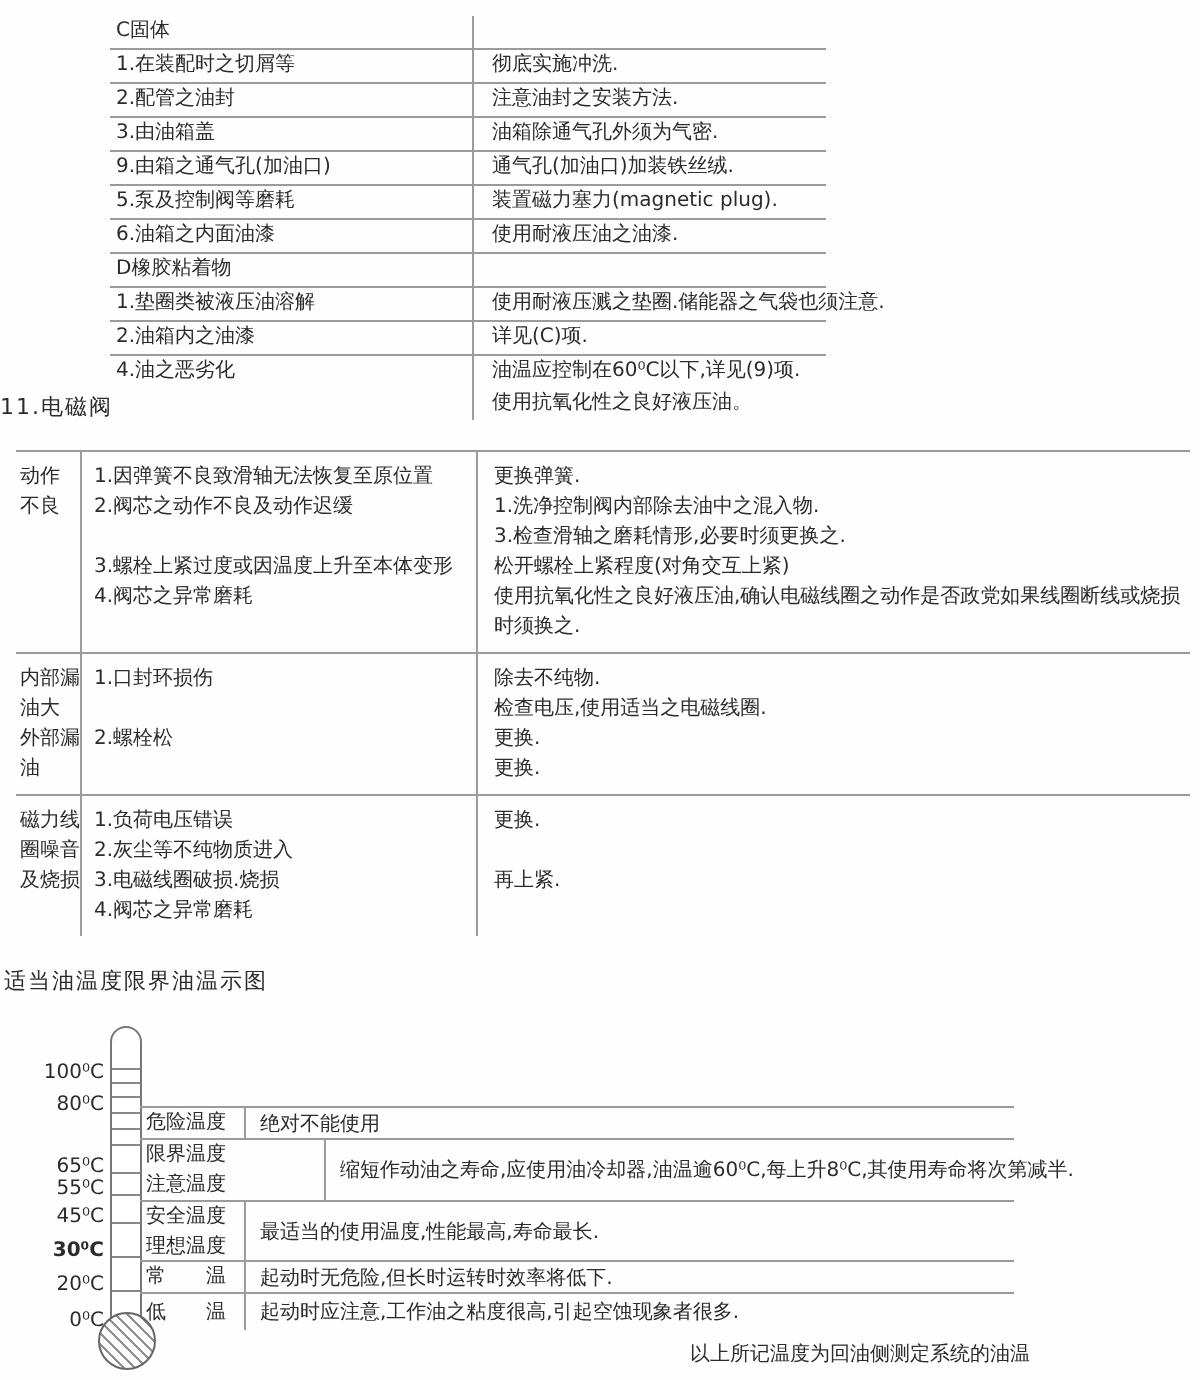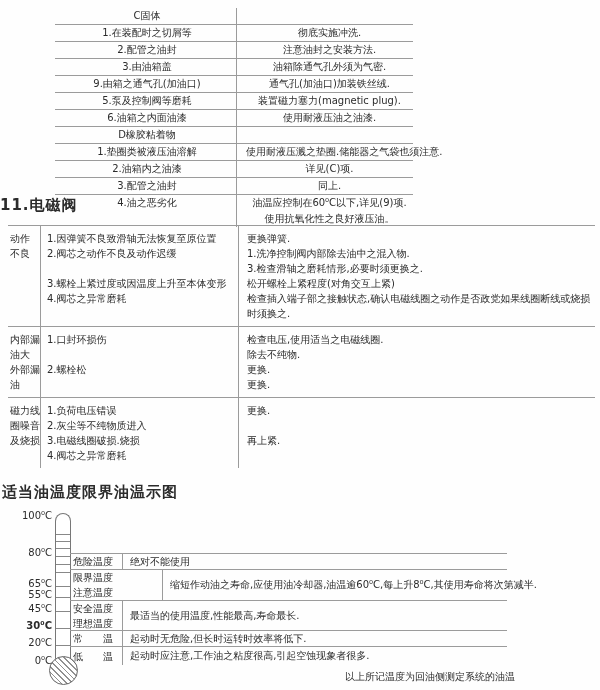--- a/index.html
+++ b/index.html
@@ -4,27 +4,27 @@
 <style>
   :root{ --line:#9b9b9b; --txt:#2b2b2b; }
   html,body{ margin:0; padding:0; background:#fff; }
   .page{
     position:relative; width:600px; height:690px; background:#fefefe;
     color:var(--txt); font-family:"DejaVu Sans","Liberation Sans",sans-serif;
     font-size:10px; overflow:hidden;
   }
   
   #defect-table{ position:absolute; left:55px; top:8px; width:358px; }
-  .dt-row{ display:grid; grid-template-columns:181px 1fr; border-bottom:1px solid var(--line);text-align:center; }
+  .dt-row{ display:grid; grid-template-columns:181px 1fr; border-bottom:1px solid var(--line); }
   .dt-row.last{ border-bottom:none; }
   .dt-left{ line-height:16px; min-height:16px; padding-left:3px; white-space:nowrap; }
   .dt-right{ border-left:1px solid var(--line); padding-left:9px; white-space:nowrap; }
   .dt-right .ln{ line-height:16px; min-height:16px; }
   
-  .h2{ position:absolute; font-size:15px; font-weight:bold; letter-spacing:1px; white-space:nowrap; }
+  .h2{ position:absolute; font-size:11px; font-weight:normal; letter-spacing:1px; white-space:nowrap; }
   #solenoid-table{ position:absolute; left:8px; top:225px; width:587px; }
   .sol-group{ display:grid; grid-template-columns:32px 198px 1fr; border-top:1px solid var(--line); }
   .sol-group > div{ padding-top:5px; padding-bottom:5px; }
   .sol-label{ padding-left:2px; }
   .sol-causes{ border-left:1px solid var(--line); padding-left:6px; }
   .sol-remedies{ border-left:1px solid var(--line); padding-left:8px; }
   .sol-line{ line-height:15px; min-height:15px; white-space:nowrap; }
   .sol-line.wrap{ white-space:normal; }
   
   #thermo-tube{
@@ -103,26 +103,20 @@
       <div class="dt-right">
           <div class="ln">使用耐液压溅之垫圈.储能器之气袋也须注意.</div>
         </div>
     </div>
     <div class="dt-row">
       <div class="dt-left">2.油箱内之油漆</div>
       <div class="dt-right">
           <div class="ln">详见(C)项.</div>
         </div>
     </div>
-    <div class="dt-row">
-      <div class="dt-left">3.配管之油封</div>
-      <div class="dt-right">
-          <div class="ln">同上.</div>
-        </div>
-    </div>
     <div class="dt-row last">
       <div class="dt-left">4.油之恶劣化</div>
       <div class="dt-right">
         <div class="ln">油温应控制在60⁰C以下,详见(9)项.</div>
         <div class="ln">使用抗氧化性之良好液压油。</div>
       </div>
     </div>
   </div>
 
   <div class="h2" style="left:0px; top:196px;">11.电磁阀</div>
@@ -139,39 +133,39 @@
         <div class="sol-line">2.阀芯之动作不良及动作迟缓</div>
         <div class="sol-line"></div>
         <div class="sol-line">3.螺栓上紧过度或因温度上升至本体变形</div>
         <div class="sol-line">4.阀芯之异常磨耗</div>
       </div>
       <div class="sol-remedies">
         <div class="sol-line">更换弹簧.</div>
         <div class="sol-line">1.洗净控制阀内部除去油中之混入物.</div>
         <div class="sol-line">3.检查滑轴之磨耗情形,必要时须更换之.</div>
         <div class="sol-line">松开螺栓上紧程度(对角交互上紧)</div>
-        <div class="sol-line wrap">检查插入端子部之接触状态,确认电磁线圈之动作是否政党如果线圈断线或烧损时须换之.</div>
+        <div class="sol-line wrap">使用抗氧化性之良好液压油,确认电磁线圈之动作是否政党如果线圈断线或烧损时须换之.</div>
       </div>
     </div>
 
     <div class="sol-group">
       <div class="sol-label">
         <div class="sol-line">内部漏</div>
         <div class="sol-line">油大</div>
         <div class="sol-line">外部漏</div>
         <div class="sol-line">油</div>
       </div>
       <div class="sol-causes">
         <div class="sol-line">1.口封环损伤</div>
         <div class="sol-line"></div>
         <div class="sol-line">2.螺栓松</div>
       </div>
       <div class="sol-remedies">
+        <div class="sol-line">除去不纯物.</div>
         <div class="sol-line">检查电压,使用适当之电磁线圈.</div>
-        <div class="sol-line">除去不纯物.</div>
         <div class="sol-line">更换.</div>
         <div class="sol-line">更换.</div>
       </div>
     </div>
 
     <div class="sol-group">
       <div class="sol-label">
         <div class="sol-line">磁力线</div>
         <div class="sol-line">圈噪音</div>
         <div class="sol-line">及烧损</div>
@@ -200,21 +194,21 @@
     <div class="tick" style="top:50px;"></div>
     <div class="tick" style="top:58px;"></div>
     <div class="tick" style="top:72px;"></div>
     <div class="tick" style="top:83px;"></div>
     <div class="tick" style="top:97px;"></div>
     <div class="tick" style="top:114px;"></div>
     <div class="tick" style="top:131px;"></div>
   </div>
   <div id="thermo-bulb"></div>
 
-  <span class="scale-label" style="top:510px;">100⁰C</span>
+  <span class="scale-label" style="top:531px;">100⁰C</span>
   <span class="scale-label" style="top:547px;">80⁰C</span>
   <span class="scale-label" style="top:578px;">65⁰C</span>
   <span class="scale-label" style="top:589px;">55⁰C</span>
   <span class="scale-label" style="top:603px;">45⁰C</span>
   <span class="scale-label" style="top:620px;font-weight:bold;">30⁰C</span>
   <span class="scale-label" style="top:637px;">20⁰C</span>
   <span class="scale-label" style="top:655px;">0⁰C</span>
 
   <div id="temp-table">
     <div class="tt-row h15">

